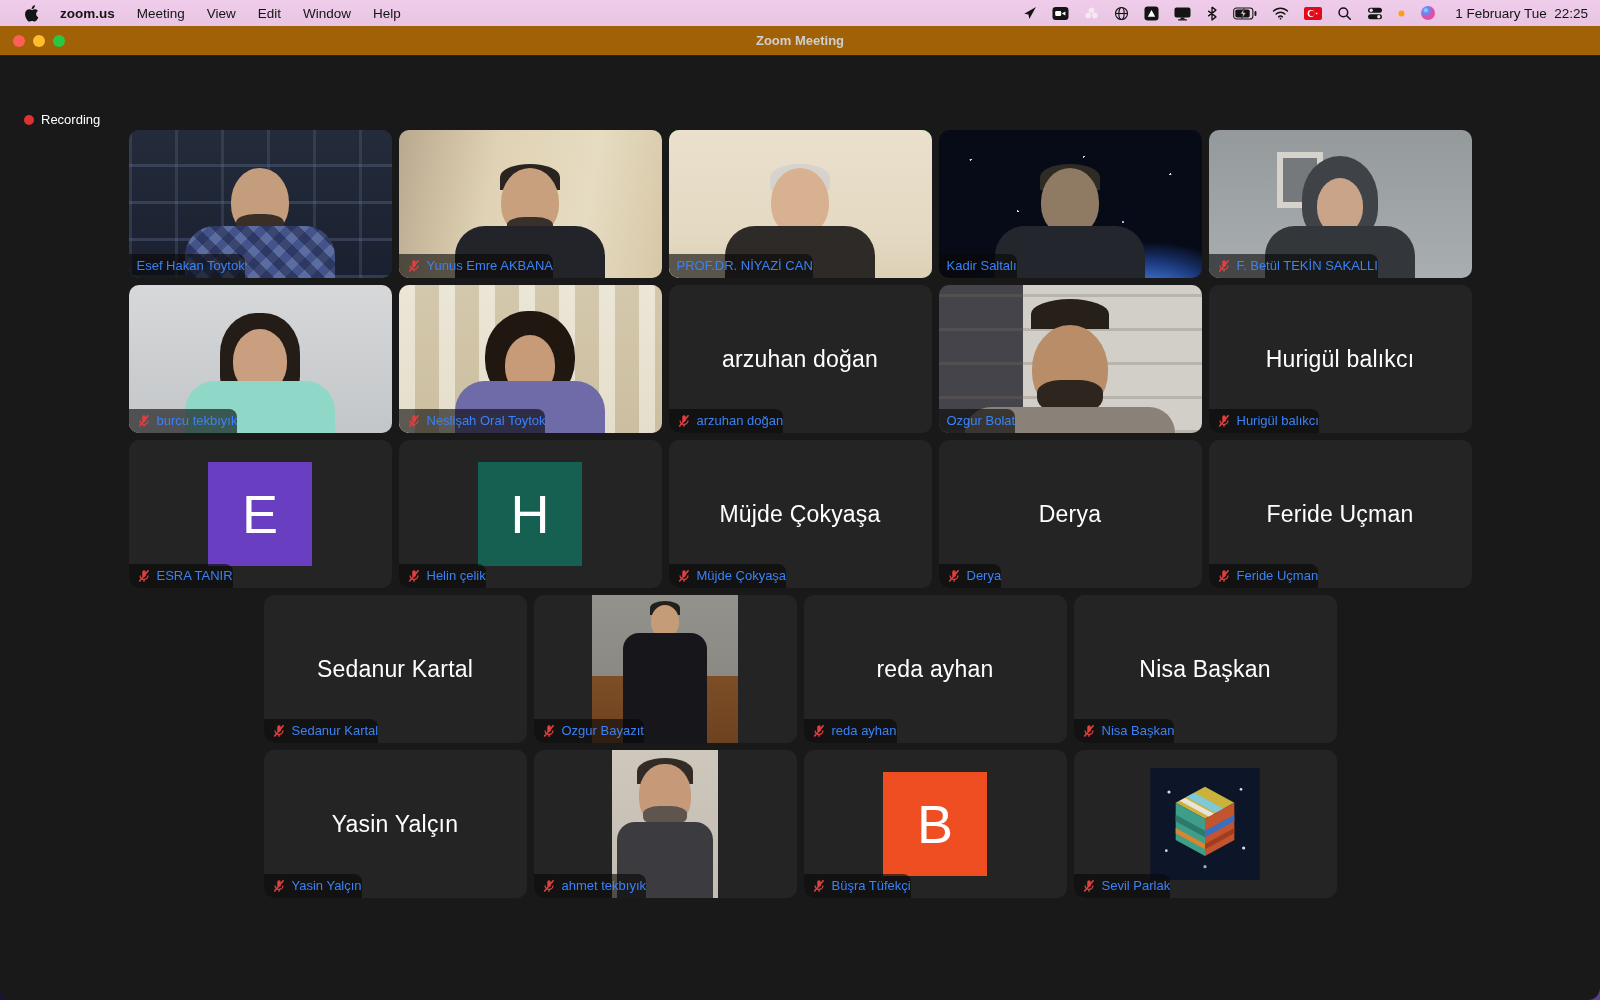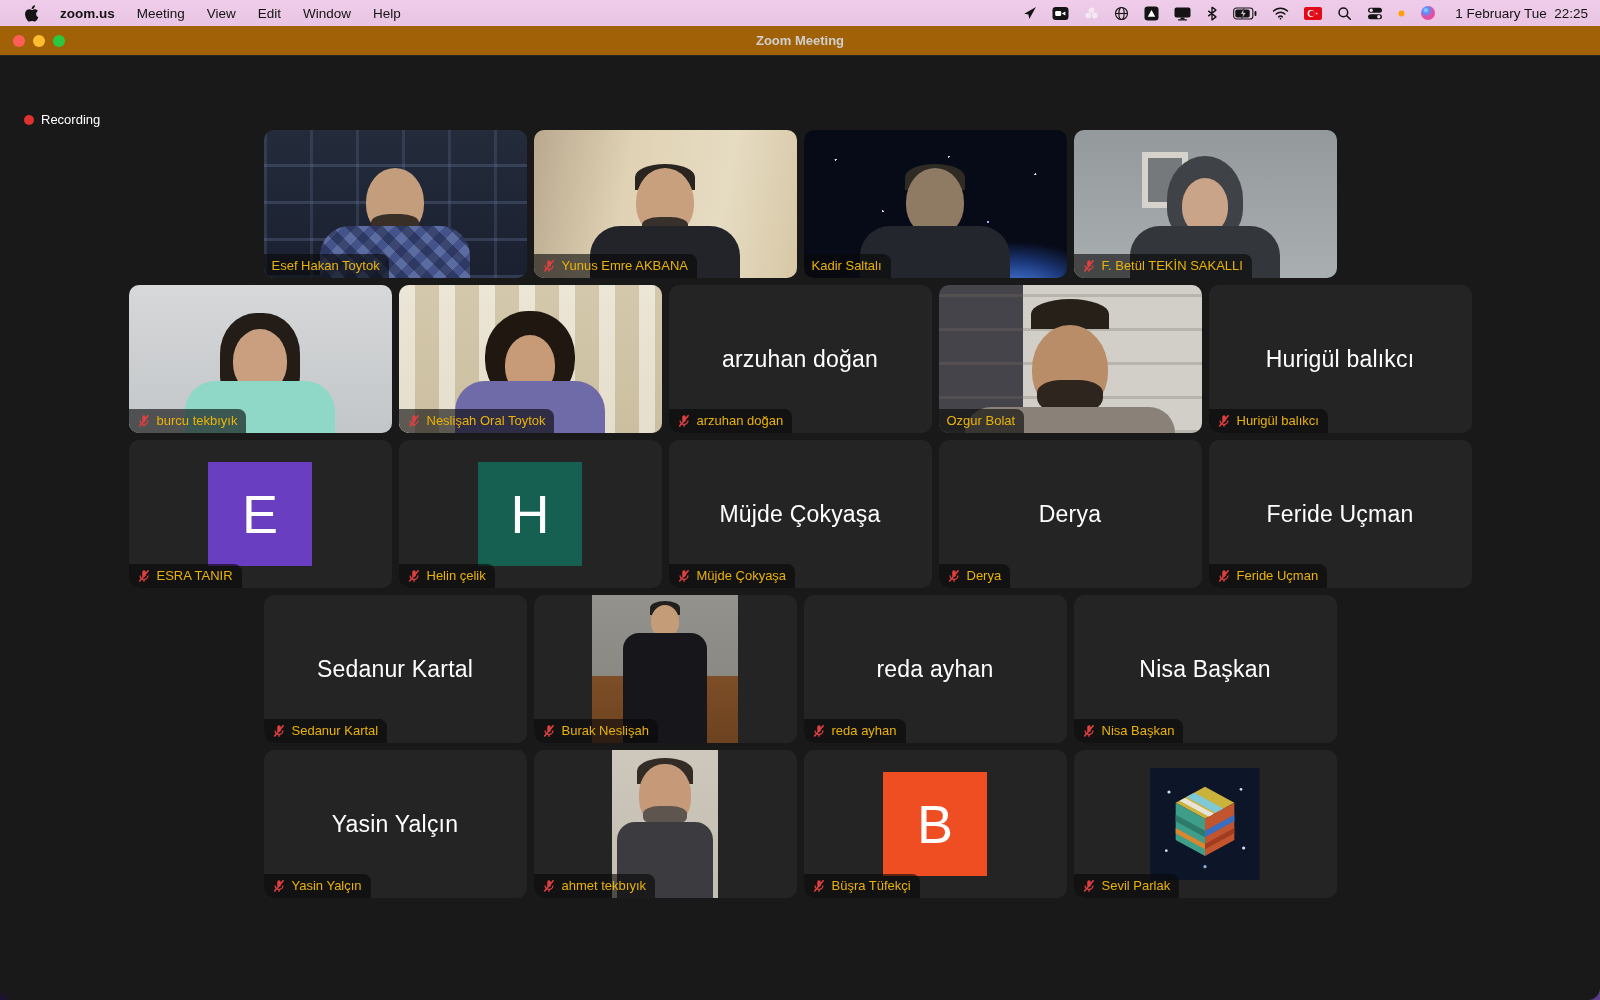--- a/index.html
+++ b/index.html
@@ -58,22 +58,22 @@
     color:#fff; font-size:23px; letter-spacing:.2px;
   }
   .avatar {
     position:absolute; left:50%; top:50%; transform:translate(-50%,-50%);
     width:104px; height:104px; display:flex; align-items:center; justify-content:center;
     color:#fff; font-size:54px; font-weight:400;
   }
   .name-tag {
     position:absolute; left:0; bottom:0; z-index:5;
     display:flex; align-items:center; gap:6px;
-    background:rgba(8,8,8,.62); color:#eab308; font-size:13px;
-    padding:4px 9px 5px 8px; border-radius:0 8px 0 10px; max-width:95%; white-space:nowrap;
+    background:rgba(8,8,8,.62); color:#3b82f6; font-size:13px;
+    padding:4px 0 5px 8px; border-radius:0 8px 0 10px; max-width:95%; white-space:nowrap;
   }
   .name-tag svg { flex:none; }
 
   
   .scene { position:absolute; inset:0; }
   .person { position:absolute; inset:0; }
   .scene .hair,.scene .head,.scene .torso { position:absolute; left:50%; transform:translateX(-50%); }
   .scene .torso { bottom:0; width:150px; height:52px; border-radius:30px 30px 0 0; background:var(--torso,#333); }
   .scene .head { bottom:42px; width:58px; height:68px; border-radius:50% 50% 46% 46%; background:var(--skin,#c49d7d); }
   .scene .hair { bottom:88px; width:60px; height:26px; border-radius:50% 50% 0 0; background:var(--hair,transparent); }
@@ -334,20 +334,32 @@
             <div class="name-tag">
               <svg width="14" height="14" viewBox="0 0 16 16">
                 <rect x="6" y="1.5" width="4" height="7.5" rx="2" fill="#e04040"></rect>
                 <path d="M3.5 7.5 a4.5 4.5 0 0 0 9 0" fill="none" stroke="#e04040" stroke-width="1.5"></path>
                 <line x1="8" y1="12" x2="8" y2="14.6" stroke="#e04040" stroke-width="1.5"></line>
                 <line x1="2.6" y1="14.2" x2="13.2" y2="1.4" stroke="#e04040" stroke-width="1.8"></line>
               </svg>
               <span>Yunus Emre AKBANA</span>
             </div>
           </div>
+          <div class="tile active">
+            <div class="scene scene-cream-wall">
+              <div class="person">
+                <div class="hair"></div>
+                <div class="head"></div>
+                <div class="torso"></div>
+              </div>
+            </div>
+            <div class="name-tag">
+              <span>PROF.DR. NİYAZİ CAN</span>
+            </div>
+          </div>
           <div class="tile">
             <div class="scene scene-space">
               <div class="person">
                 <div class="hair"></div>
                 <div class="head"></div>
                 <div class="torso"></div>
               </div>
             </div>
             <div class="name-tag">
               <span>Kadir Saltalı</span>
@@ -528,21 +540,21 @@
               <div class="p-torso"></div>
               <div class="p-legs"></div>
             </div>
             <div class="name-tag">
               <svg width="14" height="14" viewBox="0 0 16 16">
                 <rect x="6" y="1.5" width="4" height="7.5" rx="2" fill="#e04040"></rect>
                 <path d="M3.5 7.5 a4.5 4.5 0 0 0 9 0" fill="none" stroke="#e04040" stroke-width="1.5"></path>
                 <line x1="8" y1="12" x2="8" y2="14.6" stroke="#e04040" stroke-width="1.5"></line>
                 <line x1="2.6" y1="14.2" x2="13.2" y2="1.4" stroke="#e04040" stroke-width="1.8"></line>
               </svg>
-              <span>Burak Neslişah</span>
+              <span>Ozgur Bayazıt</span>
             </div>
           </div>
           <div class="tile">
             <div class="big-name">reda ayhan</div>
             <div class="name-tag">
               <svg width="14" height="14" viewBox="0 0 16 16">
                 <rect x="6" y="1.5" width="4" height="7.5" rx="2" fill="#e04040"></rect>
                 <path d="M3.5 7.5 a4.5 4.5 0 0 0 9 0" fill="none" stroke="#e04040" stroke-width="1.5"></path>
                 <line x1="8" y1="12" x2="8" y2="14.6" stroke="#e04040" stroke-width="1.5"></line>
                 <line x1="2.6" y1="14.2" x2="13.2" y2="1.4" stroke="#e04040" stroke-width="1.8"></line>

